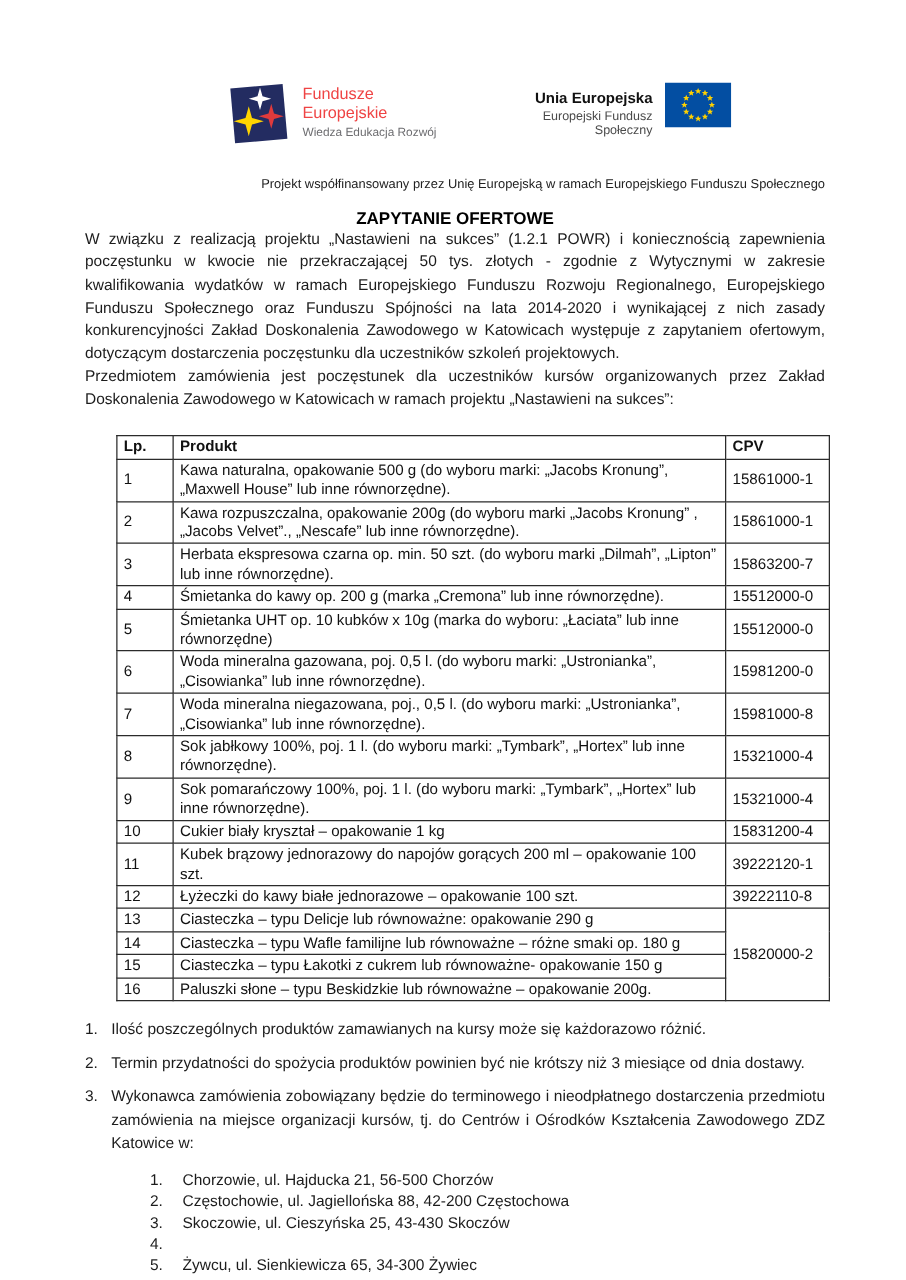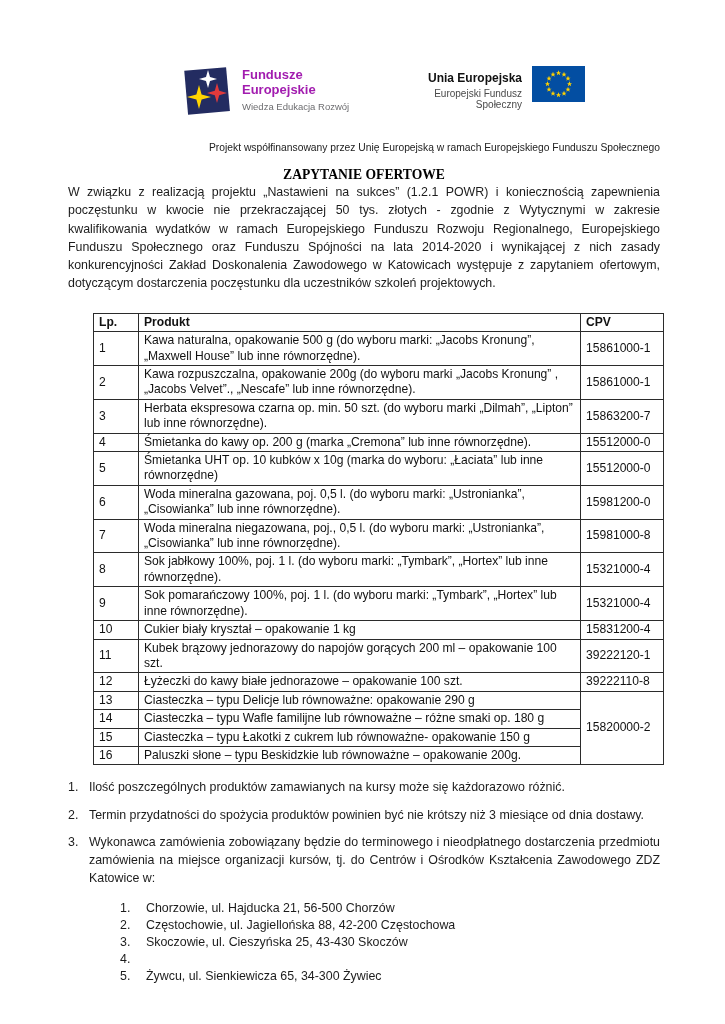--- a/index.html
+++ b/index.html
@@ -3,30 +3,30 @@
 <meta charset="utf-8">
 <style>
   html,body{margin:0;padding:0;background:#ffffff;}
   .page{
     position:relative;width:725px;height:1024px;background:#fff;overflow:hidden;
     font-family:"Liberation Sans",sans-serif;color:#1c1c1c;
   }
   
   .logo-left{position:absolute;left:179px;top:62px;display:flex;gap:9px;}
   .fe-text{padding-top:5px;}
-  .fe-line{font-weight:bold;font-size:13px;line-height:15px;color:#a21caf;}
+  .fe-line{font-weight:normal;font-size:13px;line-height:15px;color:#ef4444;}
   .fe-sub{font-size:9.5px;color:#6d6d70;margin-top:4px;}
   .logo-right{position:absolute;left:388px;top:66px;display:flex;gap:10px;align-items:flex-start;}
   .ue-text{width:134px;text-align:right;padding-top:5px;}
   .ue-line{font-weight:bold;font-size:12px;line-height:15px;color:#111;}
   .ue-sub{font-size:10px;color:#4a4a4a;margin-top:2px;}
   
   .content{position:absolute;left:68px;top:142px;width:592px;}
   .cofinance{text-align:right;font-size:10.3px;color:#222;}
-  .doc-title{text-align:center;font-weight:bold;font-size:13.6px;margin-top:14px;color:#000;font-family:Liberation Serif, serif;}
+  .doc-title{text-align:center;font-weight:bold;font-size:13.6px;margin-top:14px;color:#000;}
   .para{font-size:12.4px;line-height:18.3px;text-align:justify;margin:0;}
   .para-first{}
   
   table.products{border-collapse:collapse;margin:20px 0 0 25px;width:571px;
     font-size:12.1px;line-height:15.4px;color:#111;border-radius:15px;}
   table.products td,table.products th{border:1px solid #2b2b2b;padding:1px 5px;vertical-align:middle;}
   th.col-lp,td.cell-lp{width:34px;text-align:left;padding-left:8px;font-weight:normal;}
   th.col-lp{font-weight:bold;}
   th.col-product{text-align:left;padding-left:18px;}
   td.cell-product{padding-left:6px;}
@@ -91,20 +91,21 @@
     </svg>
   </div>
 
   <div class="content">
 
     <div class="cofinance">Projekt współfinansowany przez Unię Europejską w ramach Europejskiego Funduszu Społecznego</div>
 
     <div class="doc-title">ZAPYTANIE OFERTOWE</div>
 
     <p class="para para-first">W związku z realizacją projektu „Nastawieni na sukces” (1.2.1  POWR) i koniecznością zapewnienia poczęstunku w kwocie nie przekraczającej 50 tys. złotych - zgodnie z Wytycznymi w zakresie kwalifikowania wydatków w ramach Europejskiego Funduszu Rozwoju Regionalnego, Europejskiego Funduszu Społecznego oraz Funduszu Spójności na lata 2014-2020 i wynikającej z nich zasady konkurencyjności Zakład Doskonalenia Zawodowego w Katowicach występuje z zapytaniem ofertowym, dotyczącym dostarczenia poczęstunku dla uczestników szkoleń projektowych.</p>
+    <p class="para">Przedmiotem zamówienia jest poczęstunek dla uczestników kursów organizowanych przez Zakład Doskonalenia Zawodowego w Katowicach w ramach projektu „Nastawieni na sukces”:</p>
 
     <table class="products">
       <tbody>
           <tr class="h1">
         <th class="col-lp">Lp.</th>
         <th class="col-product">Produkt</th>
         <th class="col-cpv">CPV</th>
       </tr>
       <tr class="h2">
         <td class="cell-lp">1</td>

